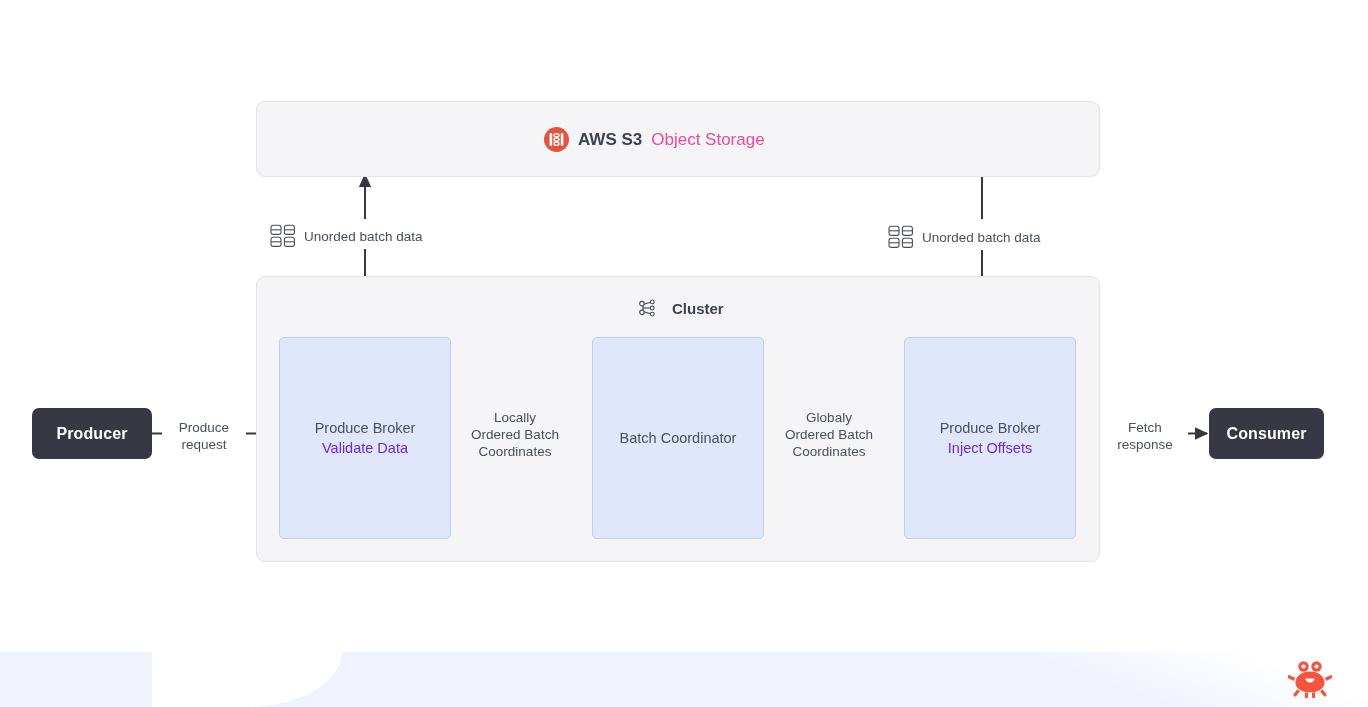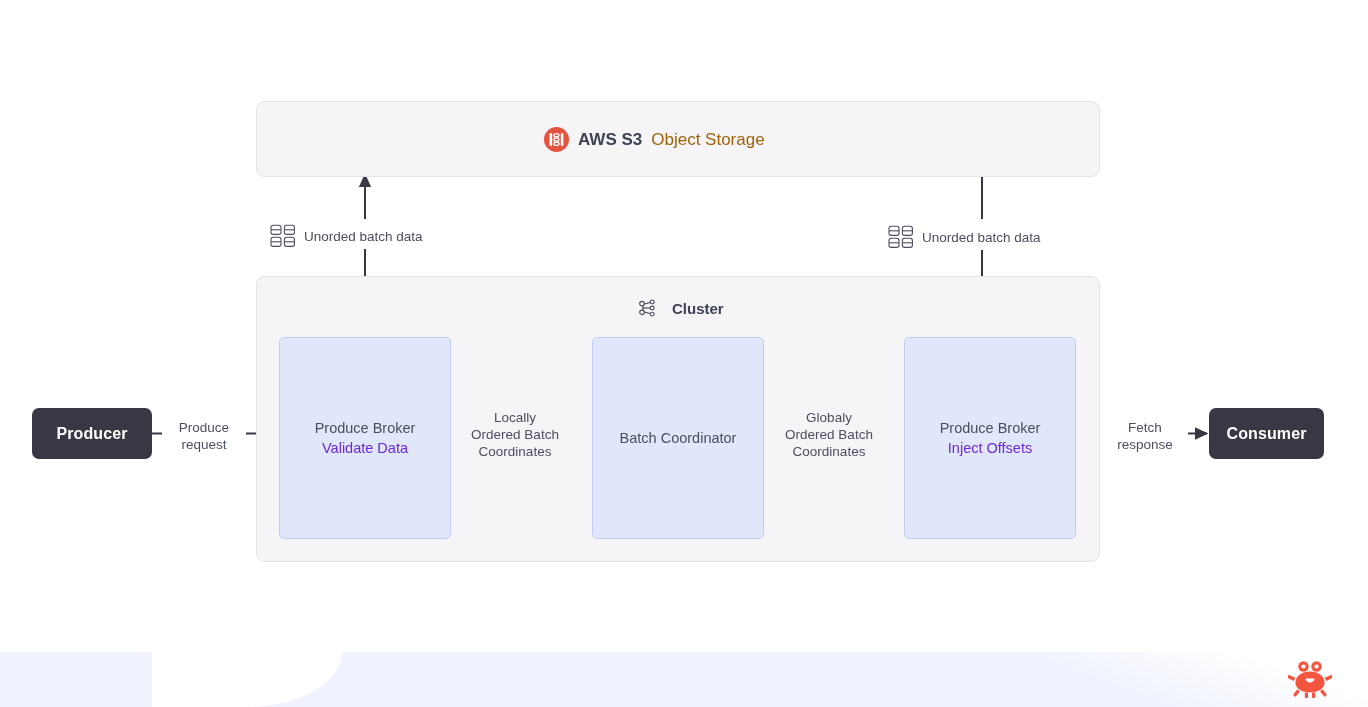--- a/index.html
+++ b/index.html
@@ -87,21 +87,21 @@
     display: flex;
     align-items: center;
     gap: 9px;
     font-size: 17px;
     color: #3d4252;
     white-space: nowrap;
   }
   #s3-title      { left: 544px; top: 127px; }
   #cluster-title { left: 638px; top: 299px; font-size: 15px; gap: 16px; }
   .title-strong { font-weight: bold; color: #3d4252; }
-  .title-light  { font-weight: normal; color: #a16207; }
+  .title-light  { font-weight: normal; color: #ec4899; }
   .title-label  { font-weight: bold; color: #3d4252; font-size: 15px; }
 
   .node {
     position: absolute;
     background: #e1e7fb;
     border: 1px solid #c3cdee;
     border-radius: 5px;
     box-sizing: border-box;
     display: flex;
     flex-direction: column;

